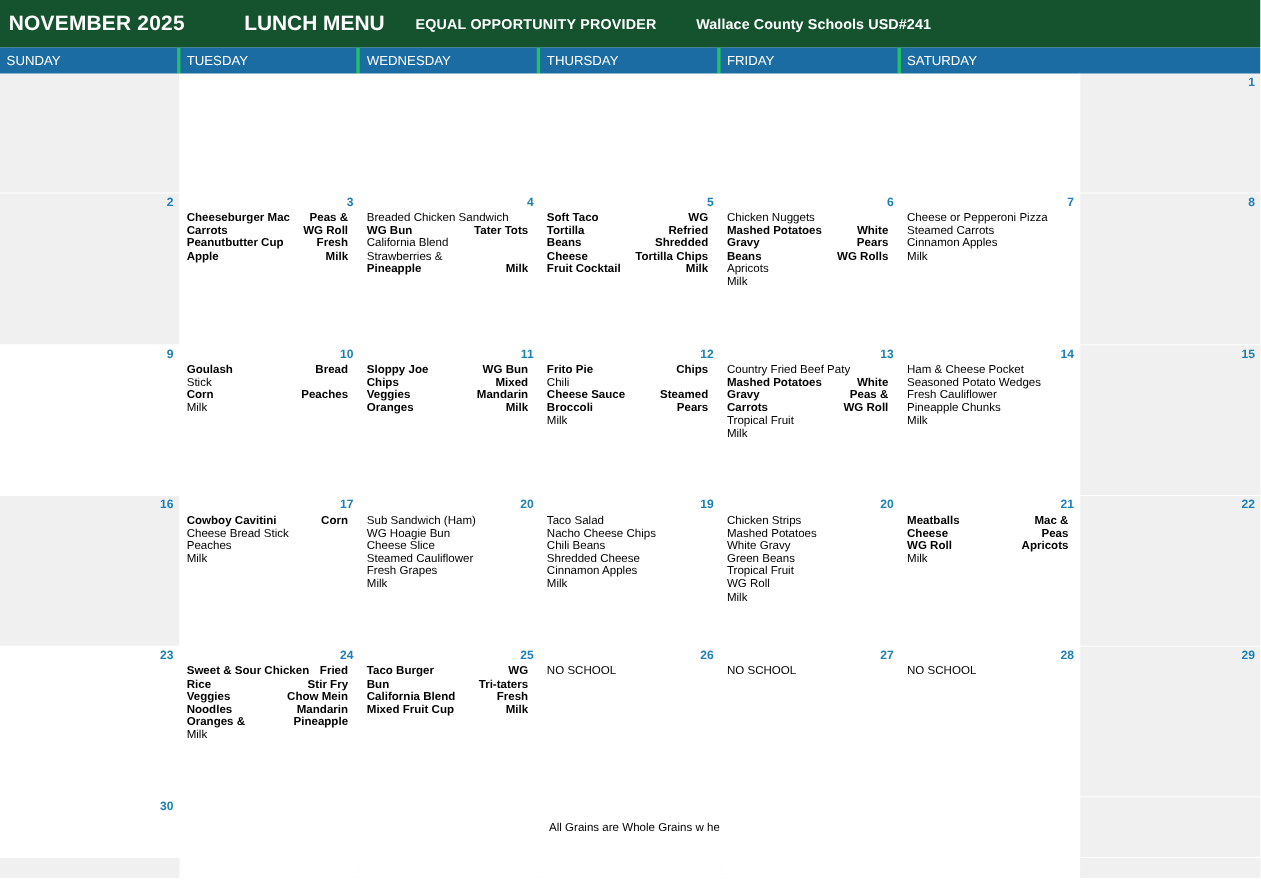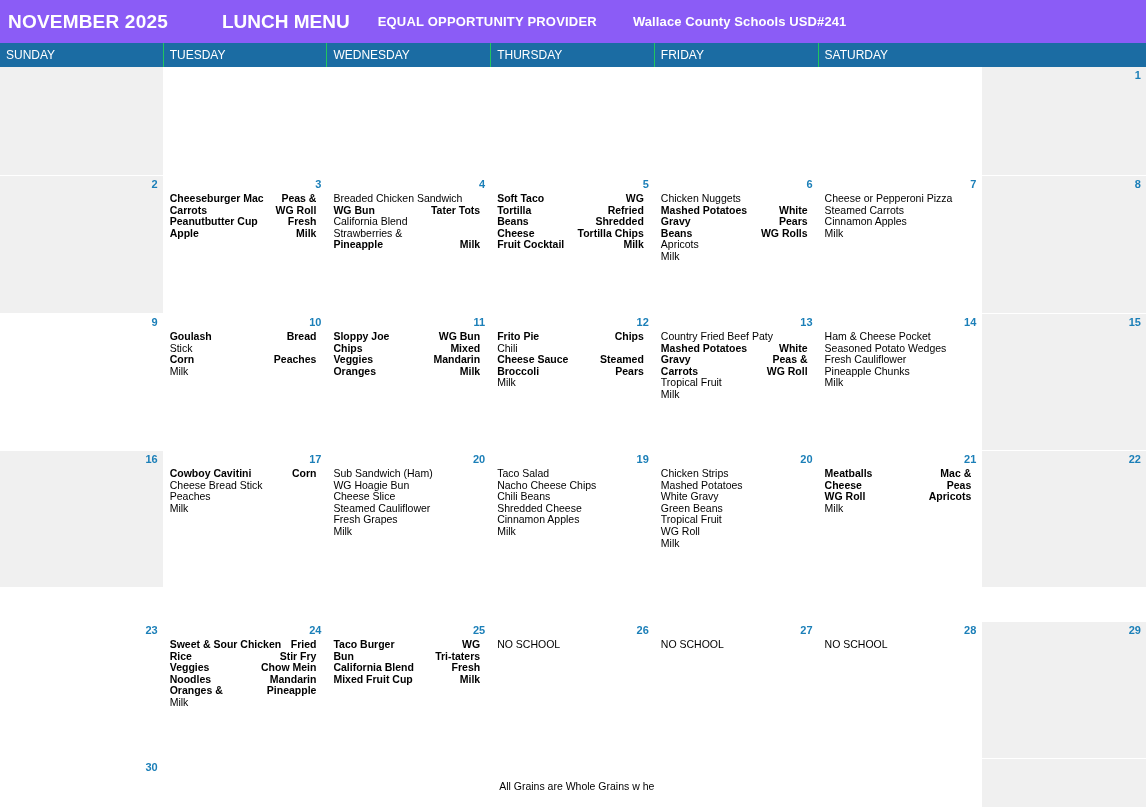--- a/index.html
+++ b/index.html
@@ -12,21 +12,21 @@
     width: 1146px;
     height: 807px;
     position: relative;
     overflow: hidden;
     background: #ffffff;
   }
 
   
   .hdr {
     height: 43px;
-    background: #8b5cf6;
+    background: #14532d;
     display: flex;
     align-items: center;
     padding: 0 6px;
     color: #ffffff;
     position: relative;
   }
   .hdr-month {
     font-size: 19px;
     font-weight: bold;
     letter-spacing: .2px;
@@ -56,21 +56,21 @@
     grid-template-columns: repeat(7, 1fr);
     height: 24px;
     background: #1b6ca3;
   }
   .dow {
     color: #ffffff;
     font-size: 12px;
     display: flex;
     align-items: center;
     padding-left: 6px;
-    border-right: 1px solid #22c55e;
+    border-right: 3px solid #22c55e;
   }
   .dow:last-child { border-right: none; }
 
   
   .grid {
     display: grid;
     grid-template-columns: repeat(7, 1fr);
     grid-auto-rows: min-content;
   }
   .cell {
@@ -108,21 +108,21 @@
   }
   .menu .line .l { }
   .menu .line .r { padding-right: 6px; }
   .menu .single { white-space: nowrap; }
 
   
   .row-h1 { height: 109px; }
   .row-h2 { height: 138px; }
   .row-h3 { height: 137px; }
   .row-h4 { height: 137px; }
-  .row-h5 { height: 137px; margin-top: 34px; }
+  .row-h5 { height: 137px; }
   .row-h6 { height: 55px; }
 
   
   .footer-note {
     font-size: 10.5px;
     color: #000000;
     padding: 3px 0 0 4px;
     white-space: nowrap;
   }
   .bottom-strip {

